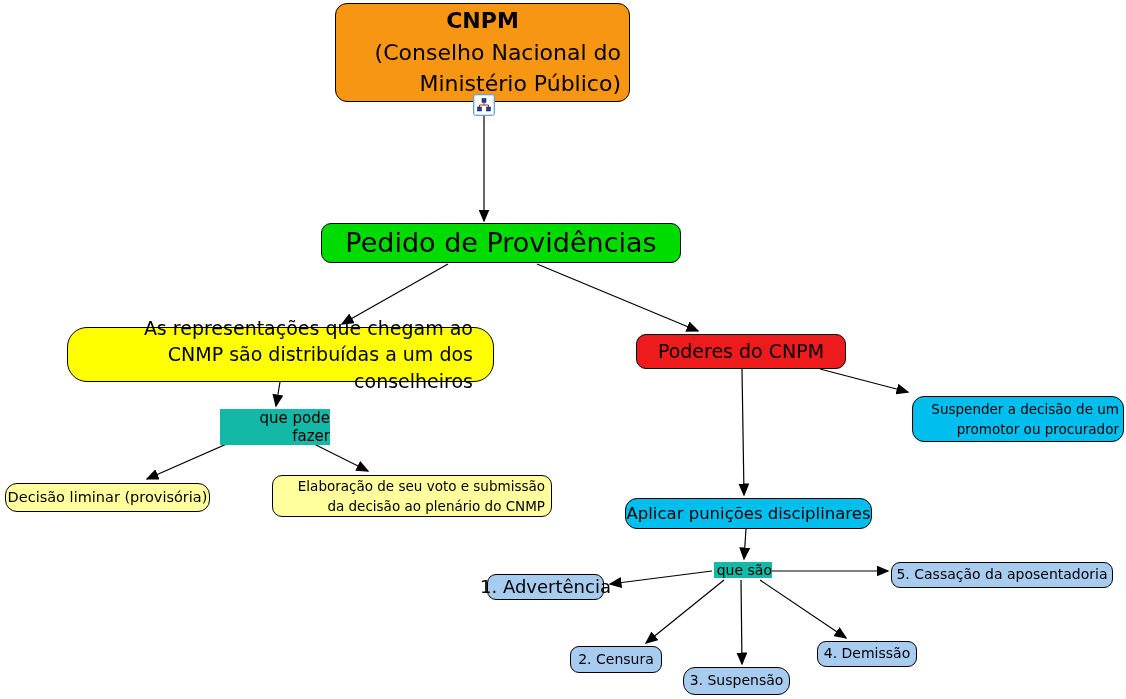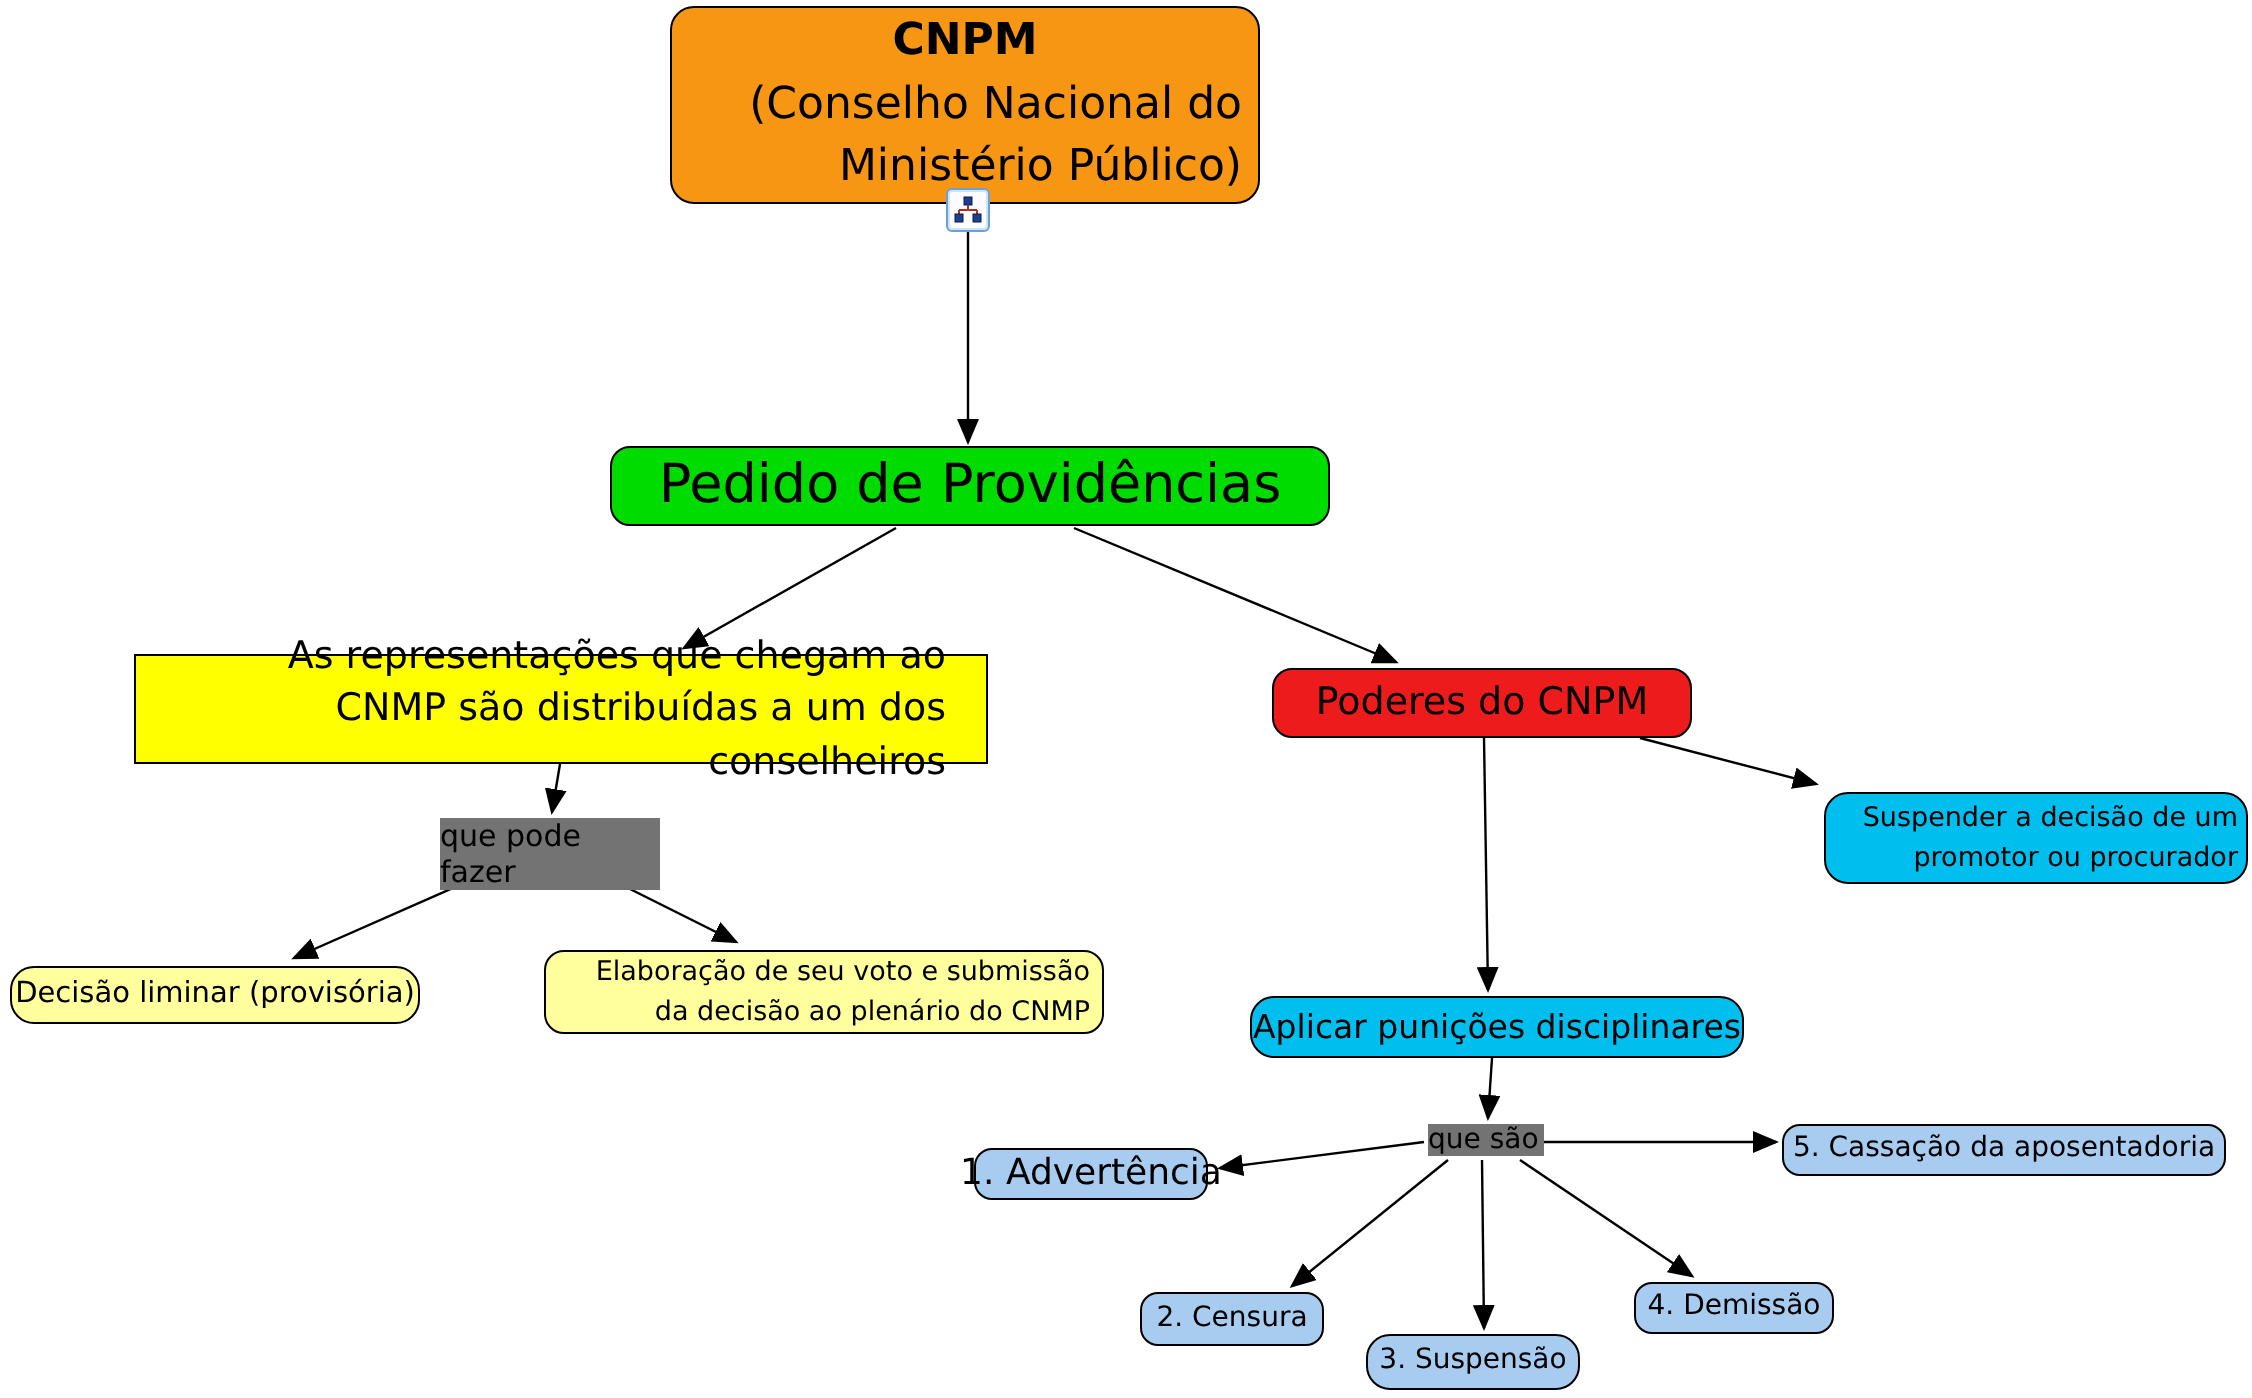--- a/index.html
+++ b/index.html
@@ -6,25 +6,25 @@
   #canvas{
     position:relative;width:1126px;height:699px;background:#ffffff;overflow:hidden;
     font-family:"DejaVu Sans","Liberation Sans",sans-serif;color:#000;
   }
   #wires{position:absolute;left:0;top:0;width:1126px;height:699px;pointer-events:none;}
   .node{
     position:absolute;display:flex;flex-direction:column;align-items:center;justify-content:center;
     text-align:right;border:1.5px solid #000;box-sizing:border-box;line-height:1.4;
   }
   .nowrap{white-space:nowrap;}
-  .linklabel{position:absolute;text-align:left;background:#737373;}
+  .linklabel{position:absolute;text-align:right;background:#14b8a6;}
   #cnpm-node{left:335px;top:3px;width:295px;height:99px;border-radius:12px;font-size:22px;line-height:1.45;padding:0 8px;}
   #cnpm-node .t{font-weight:bold;}
   #pedido-node{left:305px;top:223px;width:360px;height:40px;border-radius:10px;font-size:27px;}
-  #representacoes-node{left:67px;top:327px;width:427px;height:55px;border-radius:0;font-size:19px;padding:0 20px;}
+  #representacoes-node{left:67px;top:327px;width:427px;height:55px;border-radius:20px;font-size:19px;padding:0 20px;}
   #poderes-node{left:636px;top:334px;width:210px;height:35px;border-radius:10px;font-size:19px;}
   #suspender-node{left:912px;top:396px;width:212px;height:46px;border-radius:12px;font-size:13.5px;line-height:1.5;padding:0 4px;}
   #decisao-node{left:5px;top:483px;width:205px;height:29px;border-radius:12px;font-size:14.5px;}
   #elaboracao-node{left:272px;top:475px;width:280px;height:42px;border-radius:10px;font-size:13.5px;line-height:1.5;padding:0 6px;}
   #aplicar-node{left:625px;top:498px;width:247px;height:31px;border-radius:12px;font-size:16.5px;}
   #advertencia-node{left:487px;top:574px;width:117px;height:26px;border-radius:9px;font-size:18px;}
   #censura-node{left:570px;top:646px;width:92px;height:27px;border-radius:9px;font-size:14px;}
   #suspensao-node{left:683px;top:667px;width:107px;height:28px;border-radius:12px;font-size:14px;}
   #demissao-node{left:817px;top:641px;width:100px;height:26px;border-radius:9px;font-size:14px;}
   #cassacao-node{left:891px;top:562px;width:222px;height:26px;border-radius:9px;font-size:14px;}
@@ -75,21 +75,21 @@
       <rect x="5" y="0.5" width="4" height="4" fill="#1f3f8f" stroke="#0a1a50" stroke-width="0.5"></rect>
       <line x1="7" y1="4.5" x2="7" y2="7" stroke="#b03020" stroke-width="1"></line>
       <line x1="2.5" y1="7" x2="11.5" y2="7" stroke="#b03020" stroke-width="1"></line>
       <line x1="2.5" y1="7" x2="2.5" y2="9" stroke="#b03020" stroke-width="1"></line>
       <line x1="11.5" y1="7" x2="11.5" y2="9" stroke="#b03020" stroke-width="1"></line>
       <rect x="0.5" y="9" width="4" height="4" fill="#1f3f8f" stroke="#0a1a50" stroke-width="0.5"></rect>
       <rect x="9.5" y="9" width="4" height="4" fill="#1f3f8f" stroke="#0a1a50" stroke-width="0.5"></rect>
     </svg>
   </div>
 
-  <div class="node nowrap" id="pedido-node" style="background-color: rgb(0, 219, 0);">Pedido de Providências</div>
+  <div class="node nowrap" id="pedido-node" style="background-color: rgb(0, 219, 0); margin-left: 16px;">Pedido de Providências</div>
 
   <div class="node" id="representacoes-node" style="background-color: rgb(255, 255, 0);">As representações que chegam ao CNMP são distribuídas a um dos conselheiros</div>
 
   <div class="node" id="suspender-node" style="background-color: rgb(0, 191, 239);">Suspender a decisão de um promotor ou procurador</div>
 
   <div class="node nowrap" id="poderes-node" style="background-color: rgb(237, 27, 27);">Poderes do CNPM</div>
 
   <div class="linklabel" id="que-pode-fazer">que pode fazer</div>
 
   <div class="node nowrap" id="decisao-node" style="background-color: rgb(255, 255, 158);">Decisão liminar (provisória)</div>

